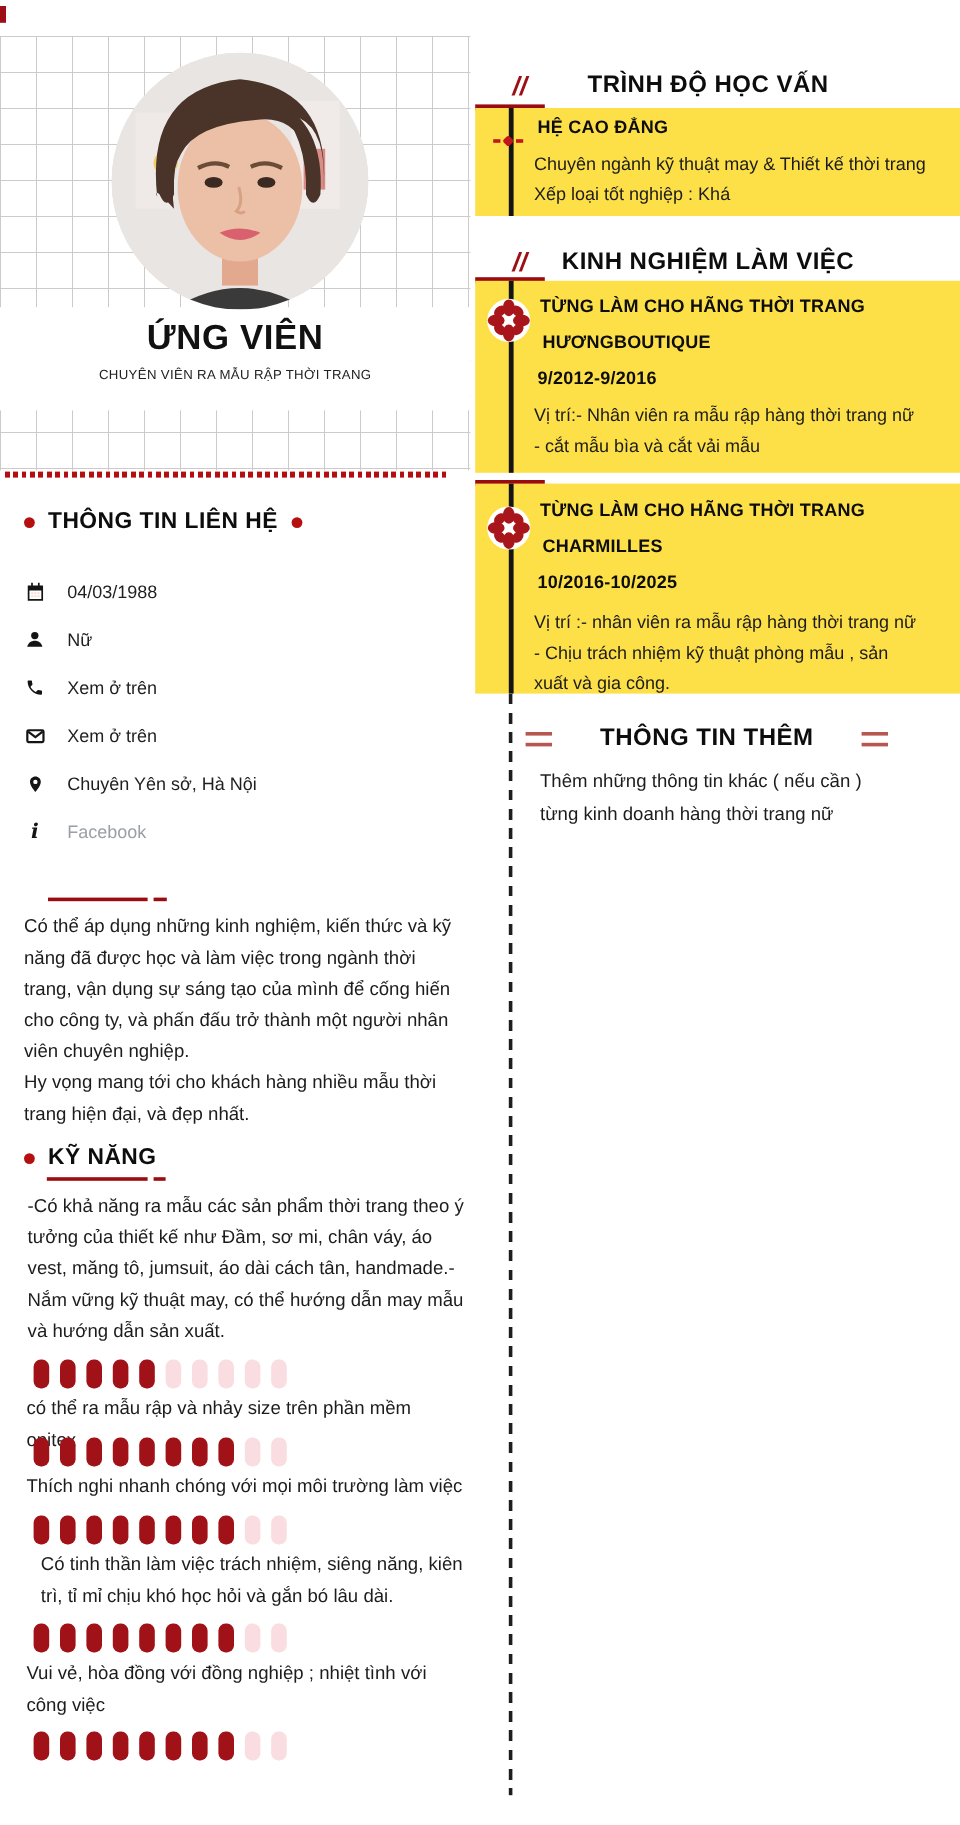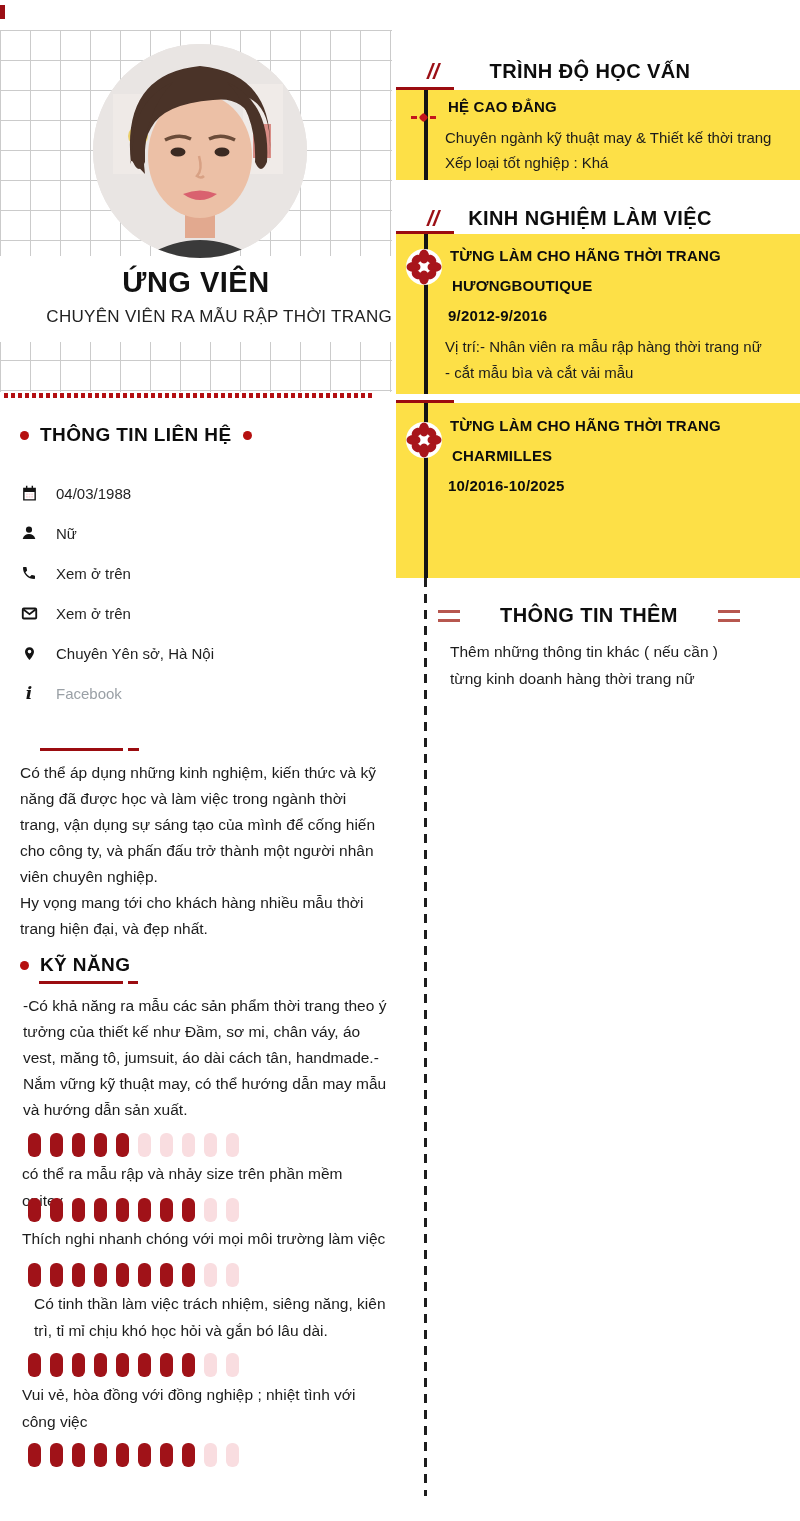--- a/index.html
+++ b/index.html
@@ -11,22 +11,22 @@
   .grid-bg{position:absolute;left:0;top:30px;width:392px;height:362px;
     background-image:linear-gradient(#cbcbcb 1px,transparent 1px),
                      linear-gradient(90deg,#cbcbcb 1px,transparent 1px);
     background-size:30px 30px;}
   .grid-mask{position:absolute;left:0;top:256px;width:392px;height:86px;background:#fff;}
   .photo{position:absolute;left:93px;top:44px;width:214px;height:214px;border-radius:50%;
          overflow:hidden;background:#e7e3e1;}
   .photo svg{display:block;}
   .name{position:absolute;left:0;top:266px;width:392px;text-align:center;
         font-size:29px;font-weight:700;color:#111;letter-spacing:.5px;}
-  .subtitle{position:absolute;left:0;top:307px;width:392px;text-align:right;
-        font-size:17px;color:#222;letter-spacing:.3px;}
+  .subtitle{position:absolute;left:0;top:307px;width:392px;text-align:center;
+        font-size:11px;color:#222;letter-spacing:.3px;}
   .dotted-sep{position:absolute;left:4px;top:393px;width:371px;height:5px;
         background-image:repeating-linear-gradient(90deg,#b30f12 0 4px,transparent 4px 7px);}
 
   
   .sec-h{position:absolute;display:flex;align-items:center;gap:11px;
          font-size:19px;font-weight:700;color:#0d0d0d;letter-spacing:.4px;}
   .dot{width:9px;height:9px;border-radius:50%;background:#b5100f;flex:0 0 auto;}
   .uline{position:absolute;height:3px;background:#9b0c10;}
 
   
@@ -316,20 +316,24 @@
         <ellipse cx="29.5" cy="19" rx="7" ry="5"></ellipse>
         <ellipse cx="11.5" cy="11.5" rx="5.5" ry="4" transform="rotate(-45 11.5 11.5)"></ellipse>
         <ellipse cx="26.5" cy="26.5" rx="5.5" ry="4" transform="rotate(-45 26.5 26.5)"></ellipse>
         <ellipse cx="26.5" cy="11.5" rx="5.5" ry="4" transform="rotate(45 26.5 11.5)"></ellipse>
         <ellipse cx="11.5" cy="26.5" rx="5.5" ry="4" transform="rotate(45 11.5 26.5)"></ellipse>
       </g>
     </svg>
     <div class="pb-title" style="left:54px;top:14px;">TỪNG LÀM CHO HÃNG THỜI TRANG</div>
     <div class="pb-title" style="left:56px;top:44px;">CHARMILLES</div>
     <div class="pb-title" style="left:52px;top:74px;">10/2016-10/2025</div>
+    <div class="pb-details" style="top:103px;">
+      <div>Vị trí :- nhân viên ra mẫu rập hàng thời trang  nữ</div>
+      <div>- Chịu trách nhiệm kỹ thuật phòng mẫu , sản xuất và gia công.</div>
+    </div>
   </div>
 
   <div class="dash-line"></div>
 
   <div class="extra-head">
     <span class="eq"></span>
     <span class="t">THÔNG TIN THÊM</span>
     <span class="eq"></span>
   </div>
   <div class="extra-line" style="top:638px;">Thêm những thông tin khác ( nếu cần )</div>

